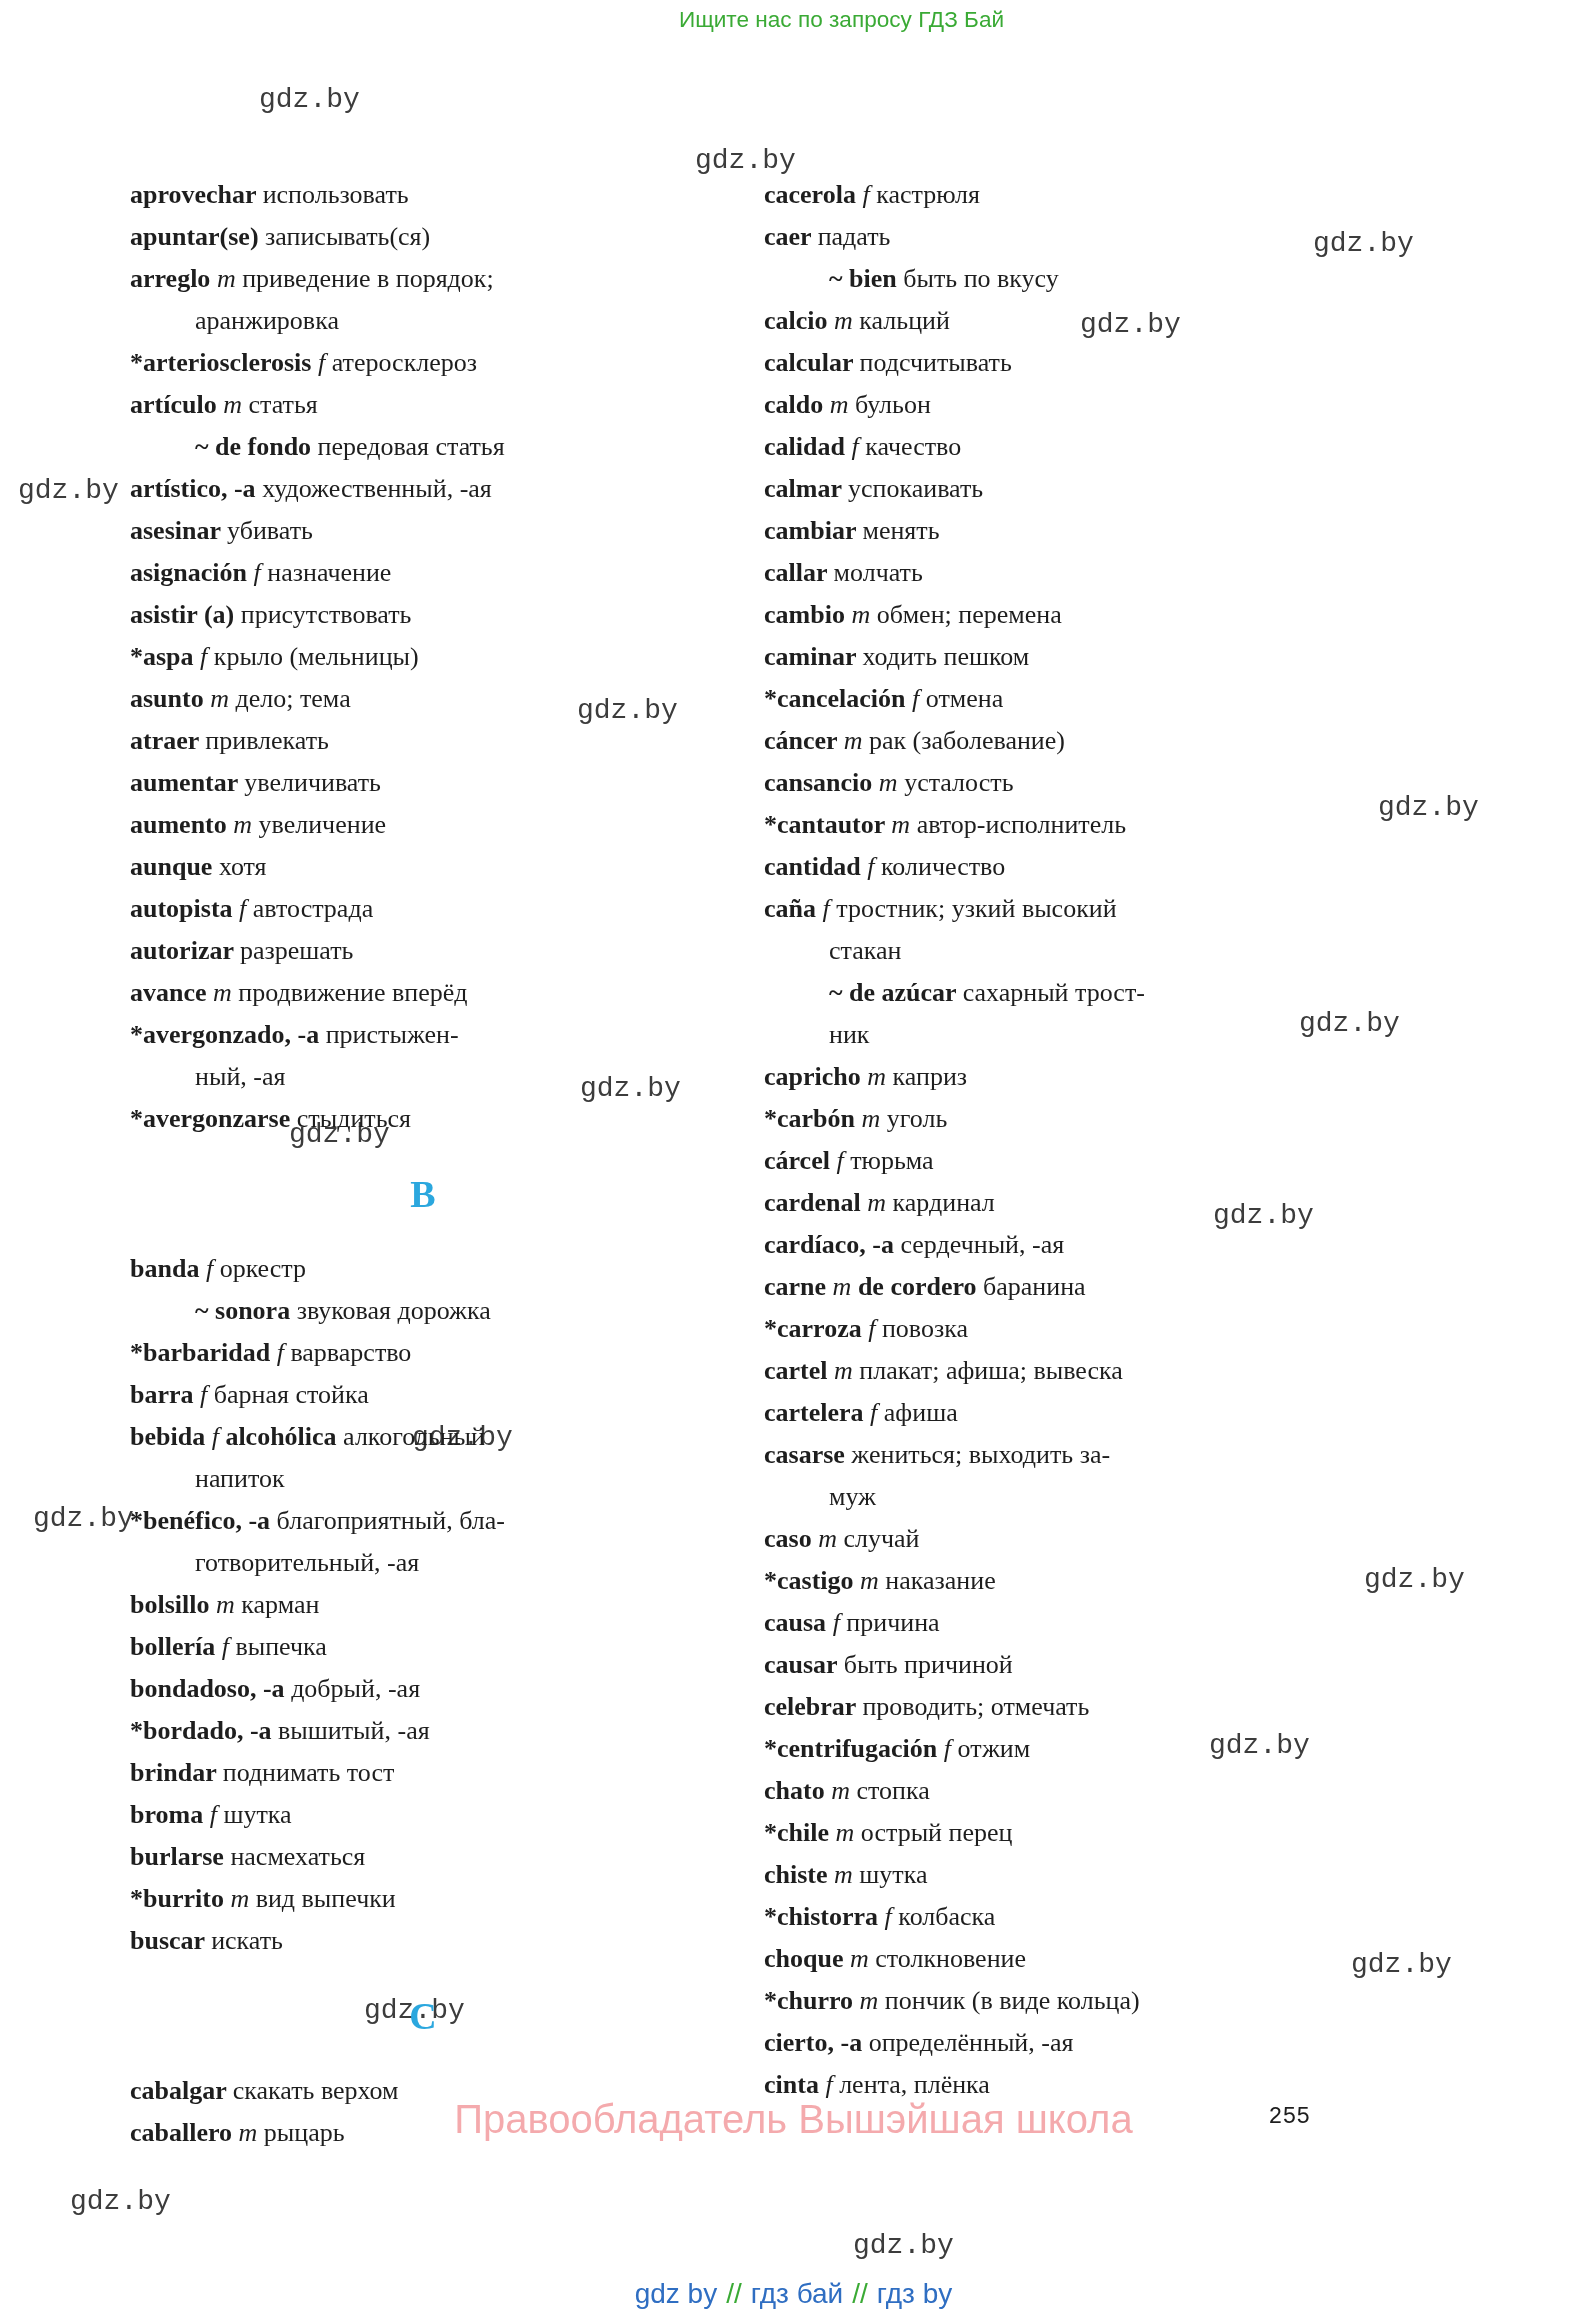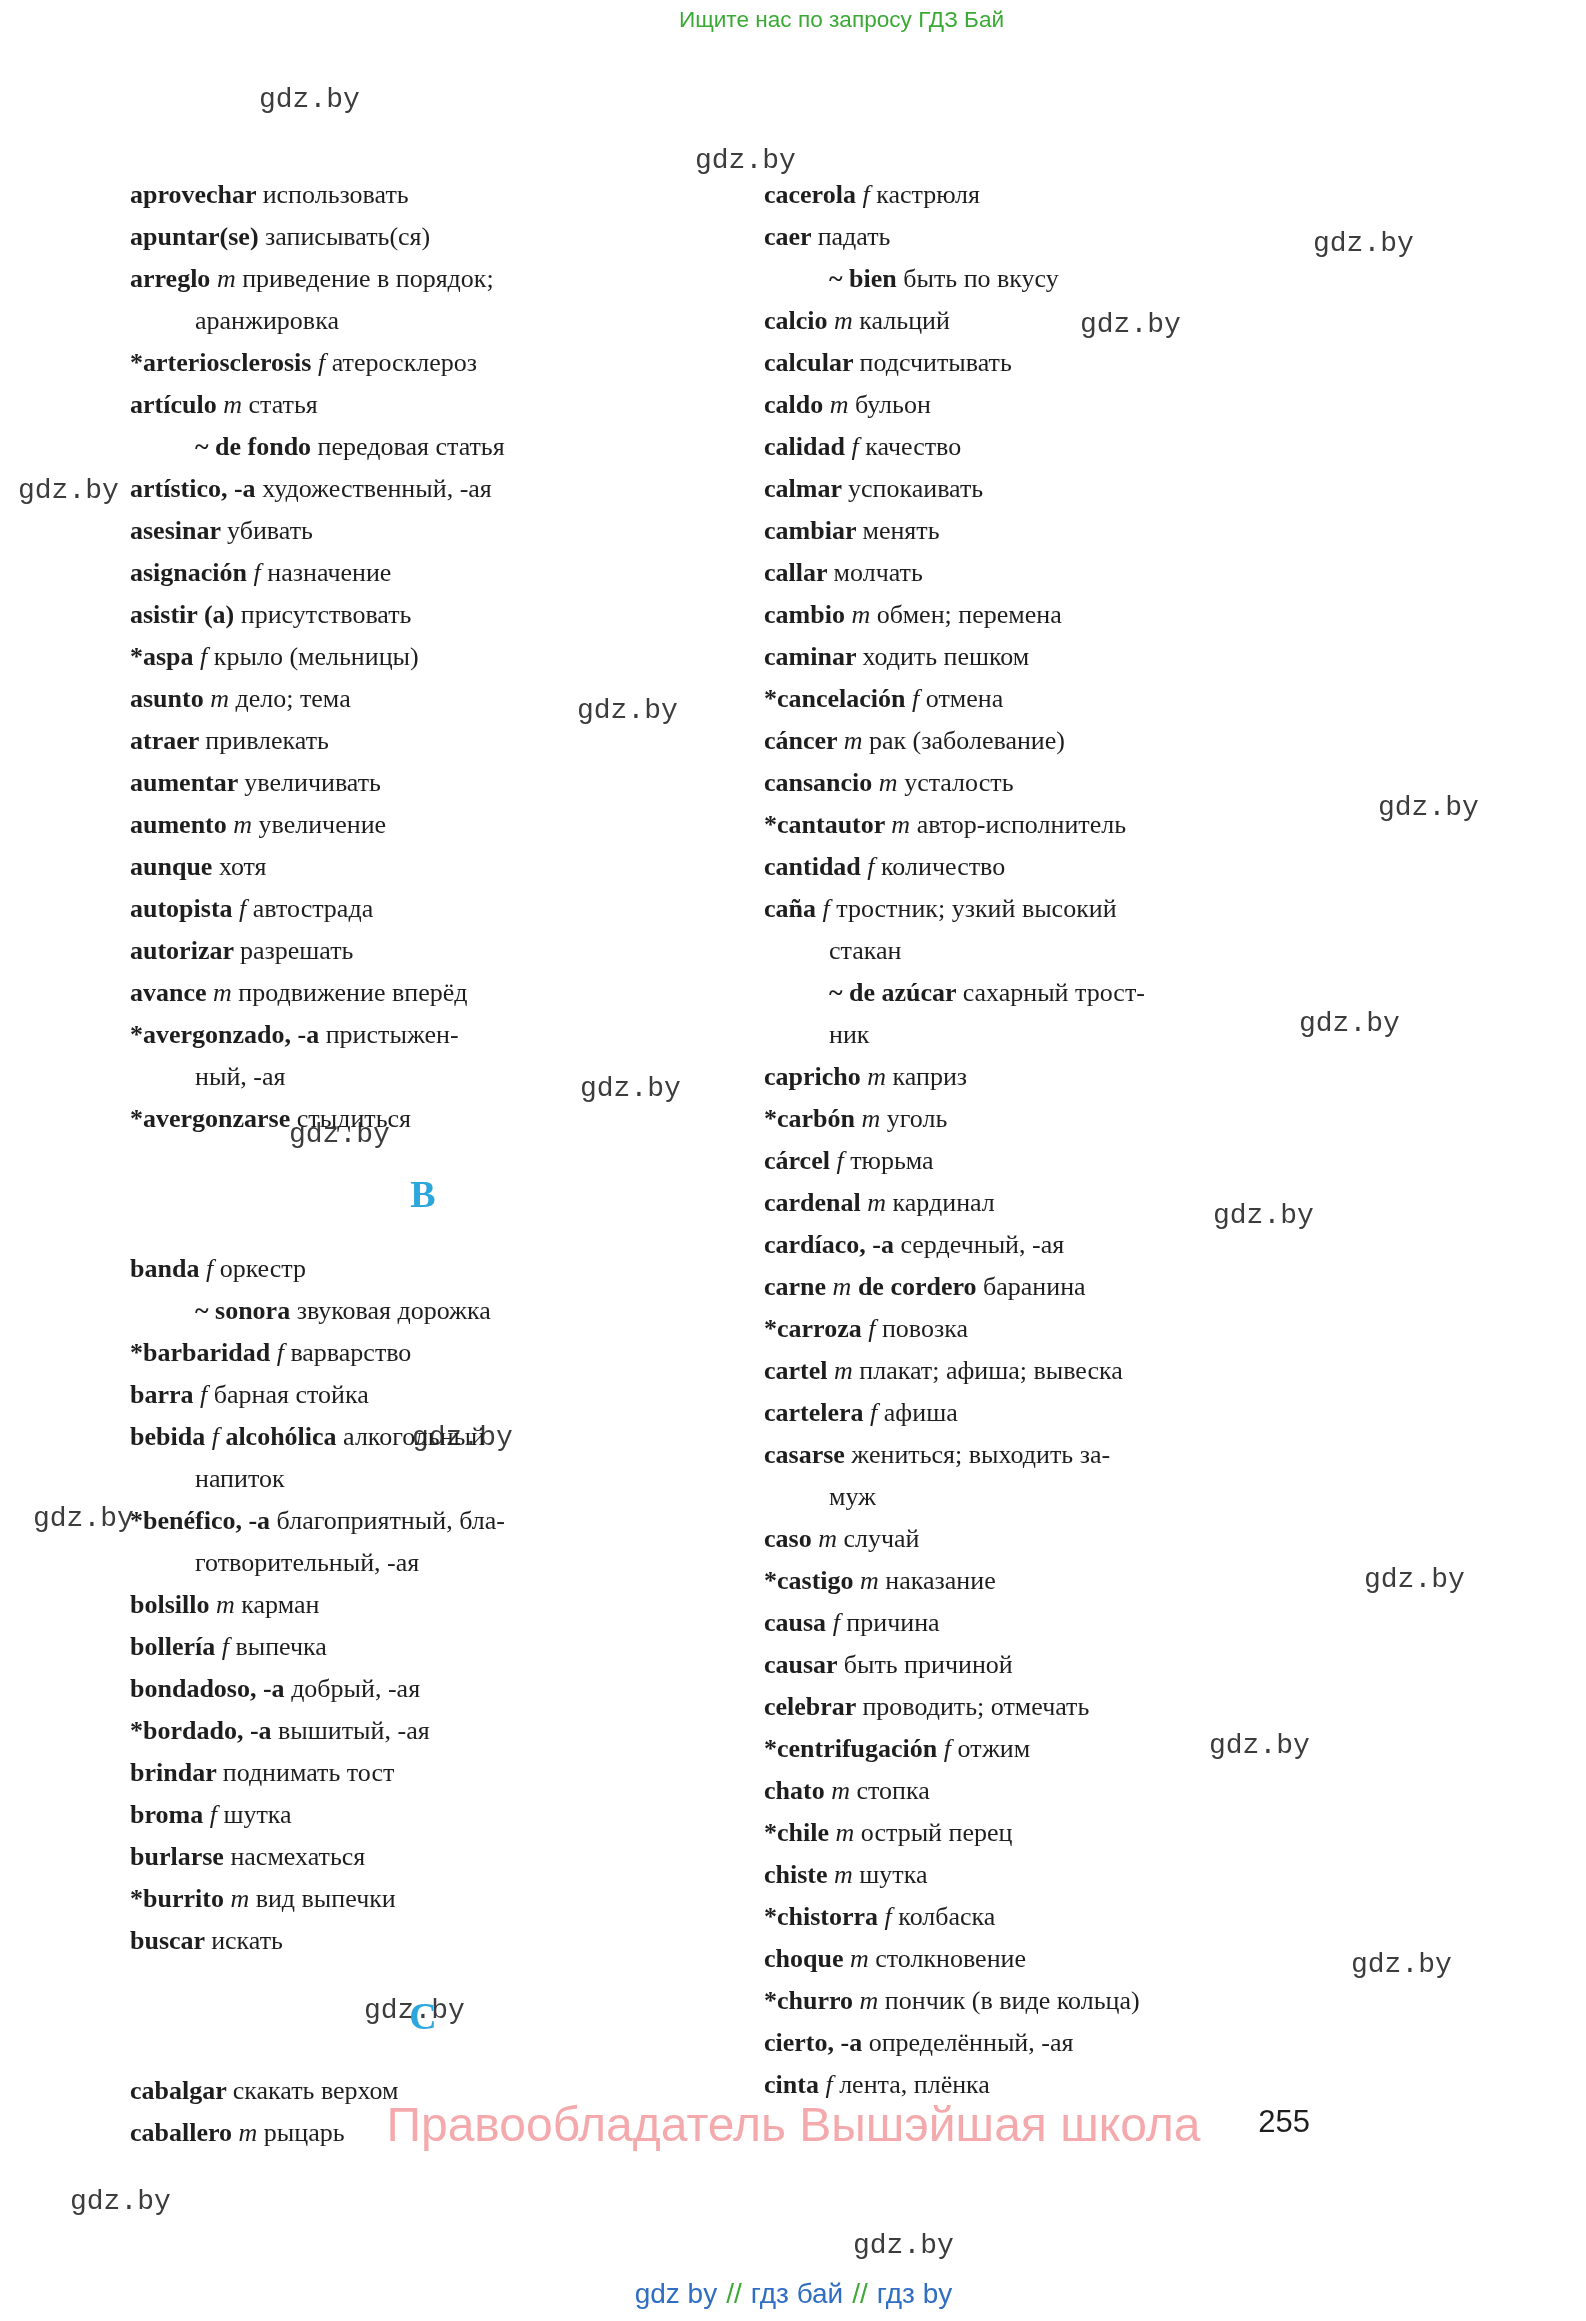--- a/index.html
+++ b/index.html
@@ -35,25 +35,25 @@
   .b{font-weight:bold;}
   .i{font-style:italic;}
   .n{font-weight:normal;}
   .section-letter{
     text-align:center;font-weight:bold;font-size:38px;line-height:54px;
     margin:27px 0;color:var(--section-color);text-indent:0;padding-left:0;
   }
   .copyright{
     position:absolute;top:2097px;left:50%;transform:translateX(-50%);
     font-family:"Liberation Sans","DejaVu Sans",sans-serif;
-    font-size:48px;color:var(--copyright-pink);opacity:.8;white-space:nowrap;
+    font-size:40px;color:var(--copyright-pink);opacity:.8;white-space:nowrap;
   }
   .page-number{
-    position:absolute;top:2104px;right:277px;font-size:31px;
-    font-family:Liberation Sans, sans-serif;
+    position:absolute;top:2104px;right:277px;font-size:23px;
+    font-family:Liberation Mono, monospace;
   }
   .footer{
     position:absolute;top:2278px;left:0;width:100%;text-align:center;
     font-family:Liberation Sans, sans-serif;font-size:28px;
   }
   .flink{color:var(--link-blue);text-decoration:none;cursor:pointer;}
   .fsep{color:var(--promo-green);margin:0 9px;}
 </style>
 </head>
 <body>

